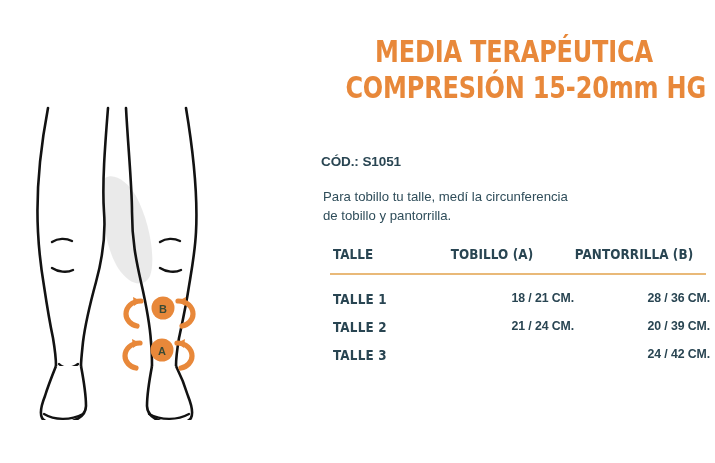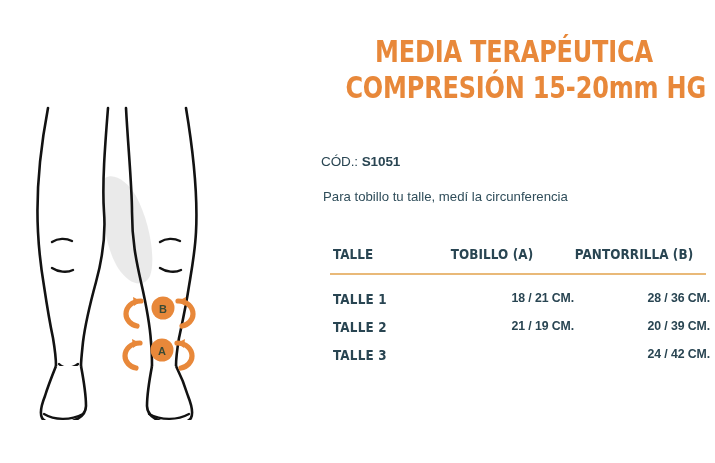--- a/index.html
+++ b/index.html
@@ -65,21 +65,21 @@
 
   .code {
     position: absolute;
     left: 3px;
     top: 143px;
     font-size: 13.5px;
     font-weight: bold;
     letter-spacing: -0.1px;
     color: #294552;
   }
-  .code .code-label { font-weight: normal; }
+  .code .code-label { font-weight: bold; }
 
   .blurb {
     position: absolute;
     left: 5px;
     top: 177px;
     font-size: 13.2px;
     line-height: 18.5px;
     color: #2f4d5a;
     font-weight: normal;
   }
@@ -237,20 +237,21 @@
       <span class="line2">COMPRESIÓN 15-20mm HG</span>
     </div>
 
     <div class="code">
       <span class="code-label">CÓD.:</span>
       <span>S1051</span>
     </div>
 
     <div class="blurb">
       <div>Para tobillo tu talle, medí la circunferencia</div>
+      <div>de tobillo y pantorrilla.</div>
     </div>
 
     <div id="size-table">
 
       <div class="trow thead">
         <div class="th c0">TALLE</div>
         <div class="th c1">TOBILLO (A)</div>
         <div class="th c2">PANTORRILLA (B)</div>
         <div class="rule"></div>
       </div>
@@ -258,21 +259,21 @@
       <div class="tbody">
 
         <div class="trow" style="top:0">
           <div class="td c0">TALLE 1</div>
           <div class="td c1">18 / 21 CM.</div>
           <div class="td c2">28 / 36 CM.</div>
         </div>
 
         <div class="trow">
           <div class="td c0">TALLE 2</div>
-          <div class="td c1">21 / 19 CM.</div>
+          <div class="td c1">21 / 24 CM.</div>
           <div class="td c2">20 / 39 CM.</div>
         </div>
 
         <div class="trow">
           <div class="td c0">TALLE 3</div>
           <div class="td c2">24 / 42 CM.</div>
         </div>
 
 
       </div>

